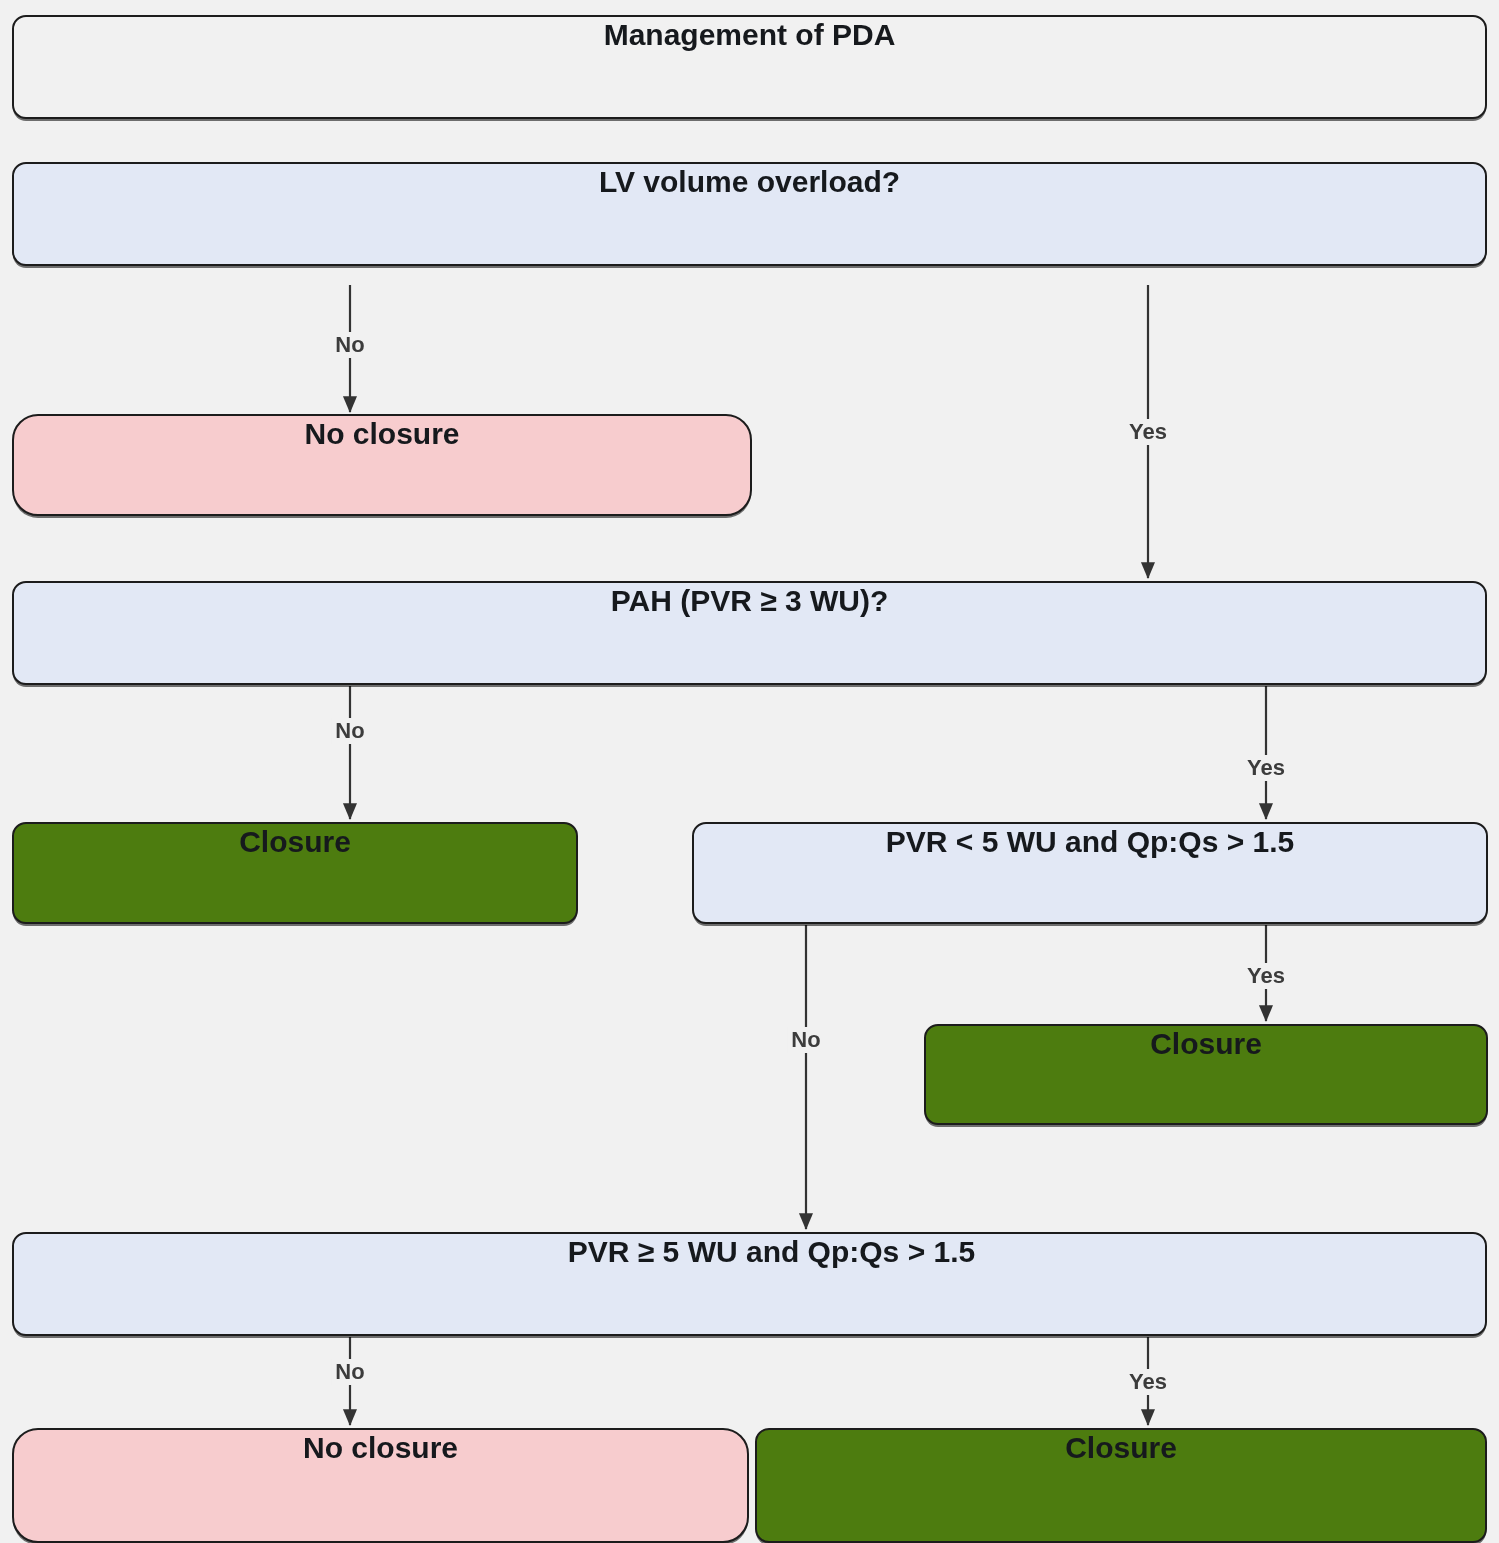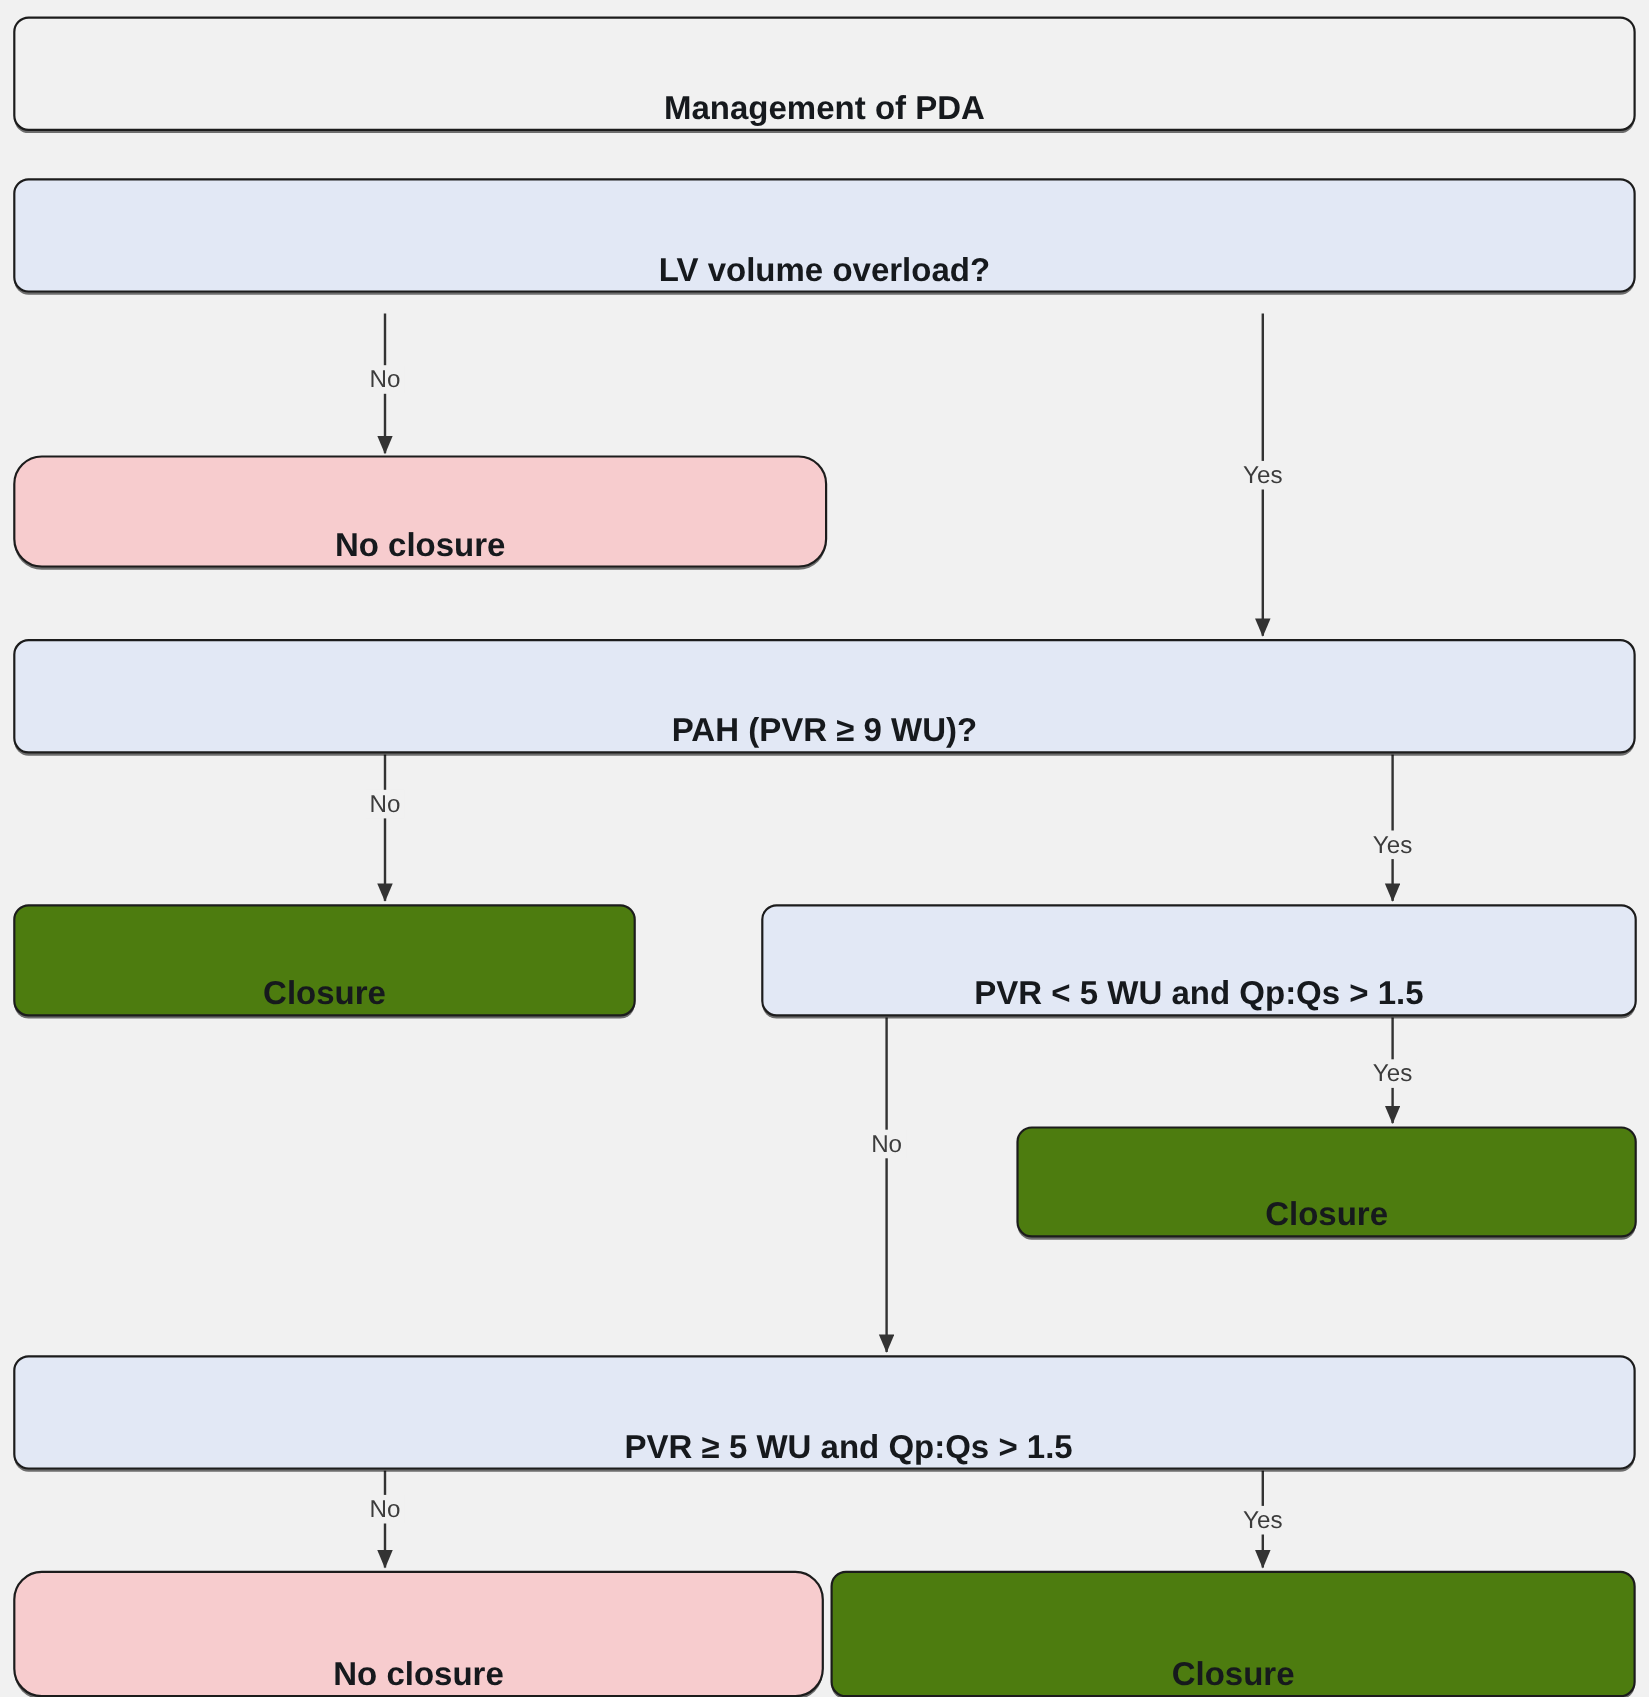--- a/index.html
+++ b/index.html
@@ -18,21 +18,21 @@
     width: 1499px;
     height: 1543px;
     background: #f1f1f1;
   }
   .node {
     position: absolute;
     box-sizing: border-box;
     border: 2px solid #1c1c1c;
     border-radius: 14px;
     display: flex;
-    align-items: flex-end;
+    align-items: flex-start;
     justify-content: center;
     font-weight: bold;
     color: #16191d;
     text-align: center;
     line-height: 1.2;
     box-shadow: 0 3px 0 -1px rgba(0,0,0,0.55);
   }
   .node-title {
     background: #f1f1f1;
     font-size: 30px;
@@ -55,21 +55,21 @@
     left: 0;
     top: 0;
     width: 1499px;
     height: 1543px;
     pointer-events: none;
   }
   .edge-label {
     position: absolute;
     font-size: 22px;
     color: #3c3c3c;
-    font-weight: normal;
+    font-weight: bold;
     white-space: nowrap;
     transform: translate(-50%, -50%);
     background: #f1f1f1;
     padding: 0 4px;
     font-family: "Liberation Sans", sans-serif;
   }
 </style>
 </head>
 <body>
 
@@ -97,21 +97,21 @@
       <div class="node node-title" style="left: 12px; top: 15px; width: 1475px; height: 104px;">
         <span>Management of PDA</span>
       </div>
       <div class="node node-decision" style="left: 12px; top: 162px; width: 1475px; height: 104px;">
         <span>LV volume overload?</span>
       </div>
       <div class="node node-stop" style="left: 12px; top: 414px; width: 740px; height: 102px;">
         <span>No closure</span>
       </div>
       <div class="node node-decision" style="left: 12px; top: 581px; width: 1475px; height: 104px;">
-        <span>PAH (PVR ≥ 9 WU)?</span>
+        <span>PAH (PVR ≥ 3 WU)?</span>
       </div>
       <div class="node node-go" style="left: 12px; top: 822px; width: 566px; height: 102px;">
         <span>Closure</span>
       </div>
       <div class="node node-decision" style="left: 692px; top: 822px; width: 796px; height: 102px;">
         <span>PVR &lt; 5 WU and Qp:Qs &gt; 1.5</span>
       </div>
       <div class="node node-go" style="left: 924px; top: 1024px; width: 564px; height: 101px;">
         <span>Closure</span>
       </div>

